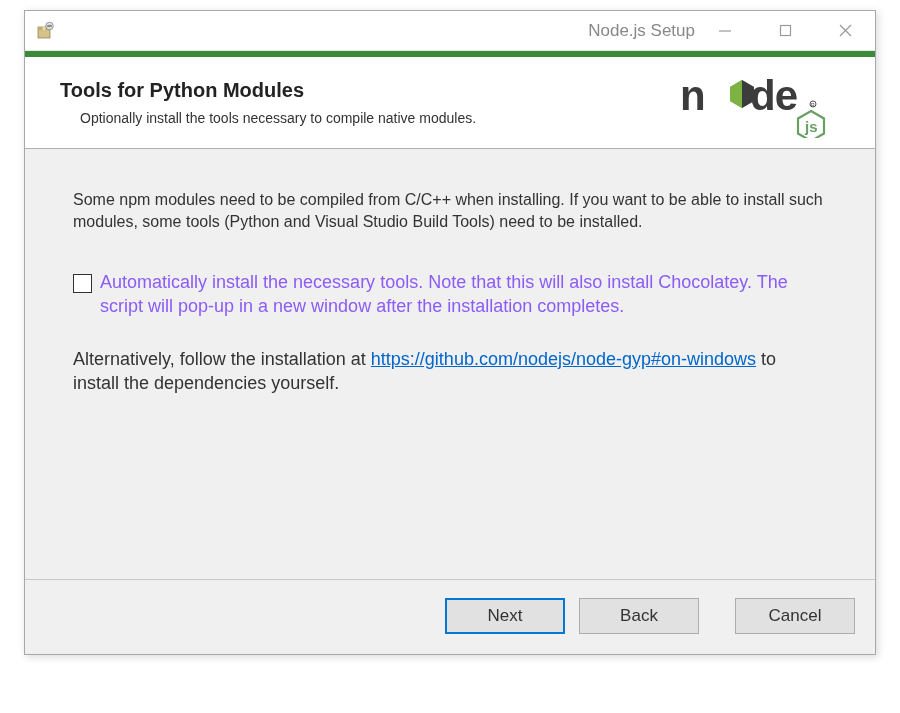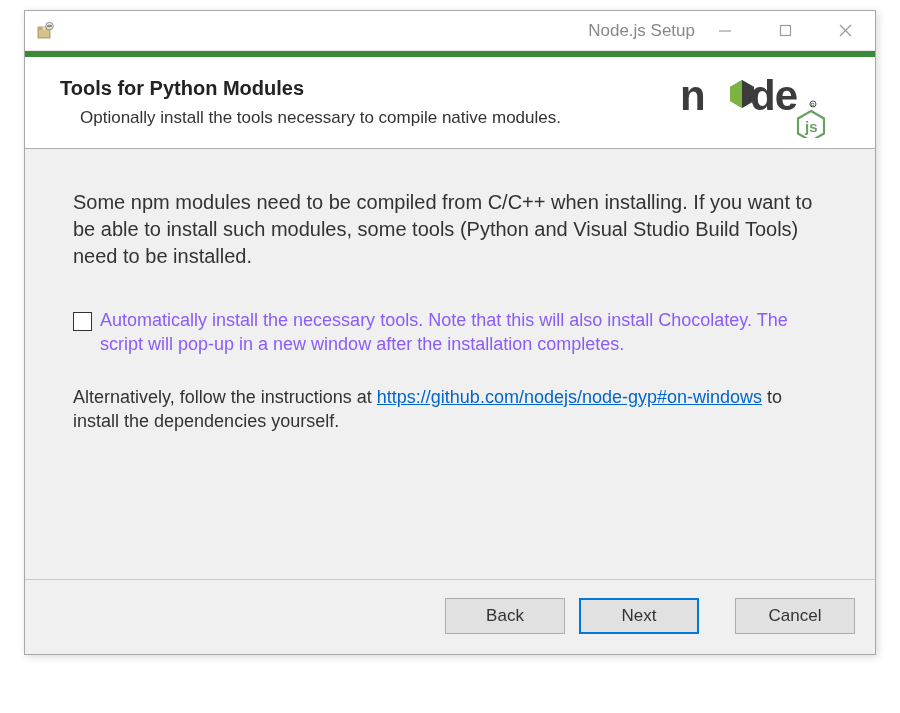--- a/index.html
+++ b/index.html
@@ -77,38 +77,38 @@
     .header-text {
       flex: 1;
     }
     .header-title {
       font-size: 20px;
       font-weight: bold;
       color: #222;
       margin-bottom: 8px;
     }
     .header-subtitle {
-      font-size: 17px;
+      font-size: 14px;
       color: #333;
       padding-left: 20px;
     }
     .header-logo {
       width: 175px;
       height: 75px;
       display: flex;
       align-items: center;
       justify-content: flex-end;
     }
     .content {
       background: #f0f0f0;
       padding: 40px 48px 20px 48px;
       min-height: 430px;
     }
     .body-text {
-      font-size: 20px;
+      font-size: 16px;
       color: #333;
       line-height: 1.35;
       margin-bottom: 38px;
     }
     .checkbox-row {
       display: flex;
       align-items: flex-start;
       margin-bottom: 28px;
     }
     .checkbox {
@@ -232,23 +232,23 @@
 
   <div class="content">
     <div class="body-text">Some npm modules need to be compiled from C/C++ when installing. If you want to be able to install such modules, some tools (Python and Visual Studio Build Tools) need to be installed.</div>
 
     <div class="checkbox-row">
       <div class="checkbox"></div>
       <div class="checkbox-label">Automatically install the necessary tools. Note that this will also install Chocolatey. The script will pop-up in a new window after the installation completes.</div>
     </div>
 
     <div class="alt-text">
-      <span>Alternatively, follow the instructions at </span><a href="#">https://github.com/nodejs/node-gyp#on-windows</a><span> to install the dependencies yourself.</span>
+      <span>Alternatively, follow the installation at </span><a href="#">https://github.com/nodejs/node-gyp#on-windows</a><span> to install the dependencies yourself.</span>
     </div>
   </div>
 
   <div class="footer">
+    <div class="btn primary">Next</div>
     <div class="btn">Back</div>
-    <div class="btn primary">Next</div>
     <div class="btn cancel">Cancel</div>
   </div>
 
 </div>
 
 </body></html>

